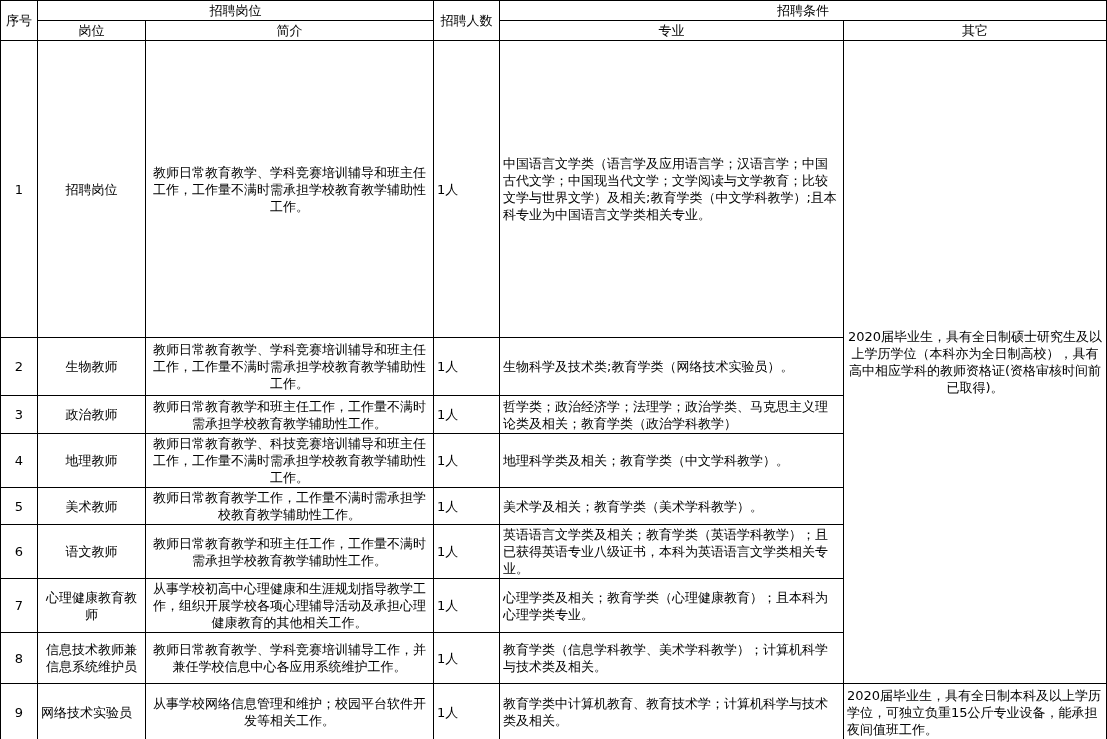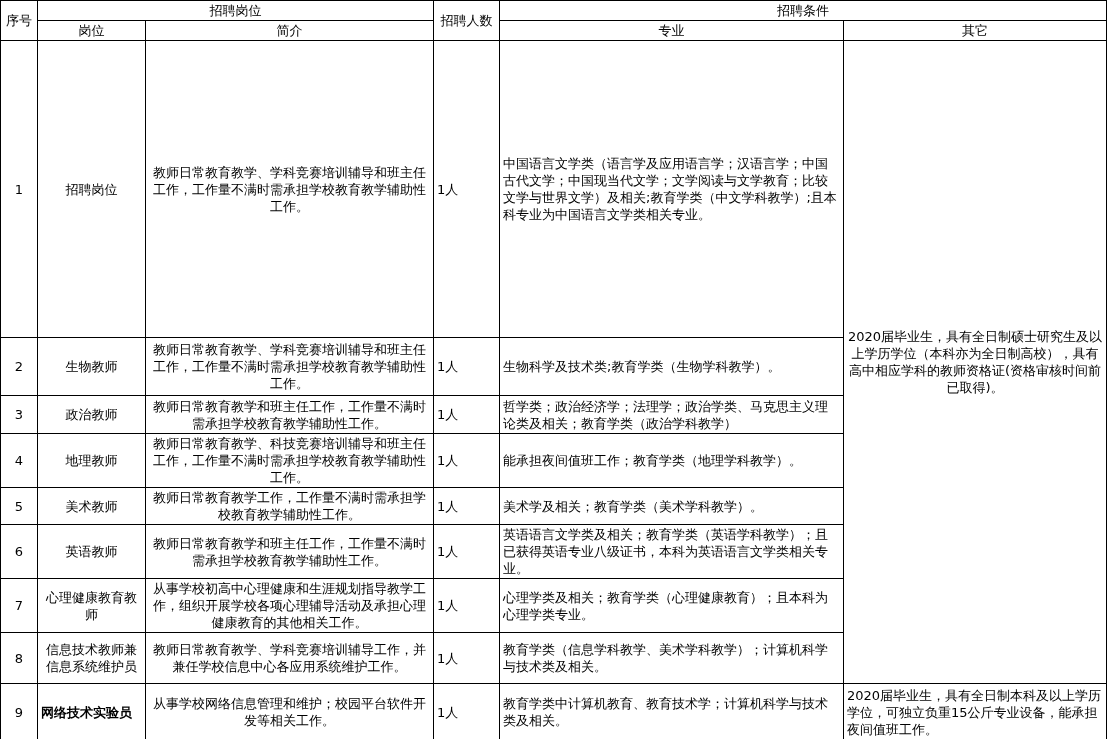--- a/index.html
+++ b/index.html
@@ -59,21 +59,21 @@
   tbody tr:nth-child(9) { height: 57px; }
 
   
   td.c-serial   { text-align: center; }
   td.c-position { text-align: center; }
   td.c-intro    { text-align: center; margin-left: 48px; }
   td.c-count    { }
   td.c-major    { text-align: left; }
   td.c-other    { text-align: center; }
   td.c-other-left { text-align: left; }
-  tbody tr:nth-child(9) td.c-position { text-align: left; font-weight: bold; }
+  tbody tr:nth-child(9) td.c-position { text-align: left; }
 </style>
 </head>
 <body>
 
 <div class="page">
   <table class="recruit">
     <colgroup>
       <col class="w-serial">
       <col class="w-position">
       <col class="w-intro">
@@ -102,46 +102,46 @@
           <td class="c-intro">教师日常教育教学、学科竞赛培训辅导和班主任工作，工作量不满时需承担学校教育教学辅助性工作。</td>
           <td class="c-count">1人</td>
           <td class="c-major">中国语言文学类（语言学及应用语言学；汉语言学；中国古代文学；中国现当代文学；文学阅读与文学教育；比较文学与世界文学）及相关;教育学类（中文学科教学）;且本科专业为中国语言文学类相关专业。</td>
           <td class="c-other" rowspan="8">2020届毕业生，具有全日制硕士研究生及以上学历学位（本科亦为全日制高校），具有高中相应学科的教师资格证(资格审核时间前已取得)。</td>
         </tr>
         <tr>
           <td class="c-serial">2</td>
           <td class="c-position">生物教师</td>
           <td class="c-intro">教师日常教育教学、学科竞赛培训辅导和班主任工作，工作量不满时需承担学校教育教学辅助性工作。</td>
           <td class="c-count">1人</td>
-          <td class="c-major">生物科学及技术类;教育学类（生物学科教学）。</td>
+          <td class="c-major">生物科学及技术类;教育学类（网络技术实验员）。</td>
         </tr>
         <tr>
           <td class="c-serial">3</td>
           <td class="c-position">政治教师</td>
           <td class="c-intro">教师日常教育教学和班主任工作，工作量不满时需承担学校教育教学辅助性工作。</td>
           <td class="c-count">1人</td>
           <td class="c-major">哲学类；政治经济学；法理学；政治学类、马克思主义理论类及相关；教育学类（政治学科教学）</td>
         </tr>
         <tr>
           <td class="c-serial">4</td>
           <td class="c-position">地理教师</td>
           <td class="c-intro">教师日常教育教学、科技竞赛培训辅导和班主任工作，工作量不满时需承担学校教育教学辅助性工作。</td>
           <td class="c-count">1人</td>
-          <td class="c-major">能承担夜间值班工作；教育学类（地理学科教学）。</td>
+          <td class="c-major">地理科学类及相关；教育学类（中文学科教学）。</td>
         </tr>
         <tr>
           <td class="c-serial">5</td>
           <td class="c-position">美术教师</td>
           <td class="c-intro">教师日常教育教学工作，工作量不满时需承担学校教育教学辅助性工作。</td>
           <td class="c-count">1人</td>
           <td class="c-major">美术学及相关；教育学类（美术学科教学）。</td>
         </tr>
         <tr>
           <td class="c-serial">6</td>
-          <td class="c-position">英语教师</td>
+          <td class="c-position">语文教师</td>
           <td class="c-intro">教师日常教育教学和班主任工作，工作量不满时需承担学校教育教学辅助性工作。</td>
           <td class="c-count">1人</td>
           <td class="c-major">英语语言文学类及相关；教育学类（英语学科教学）；且已获得英语专业八级证书，本科为英语语言文学类相关专业。</td>
         </tr>
         <tr>
           <td class="c-serial">7</td>
           <td class="c-position">心理健康教育教师</td>
           <td class="c-intro">从事学校初高中心理健康和生涯规划指导教学工作，组织开展学校各项心理辅导活动及承担心理健康教育的其他相关工作。</td>
           <td class="c-count">1人</td>
           <td class="c-major">心理学类及相关；教育学类（心理健康教育）；且本科为心理学类专业。</td>

